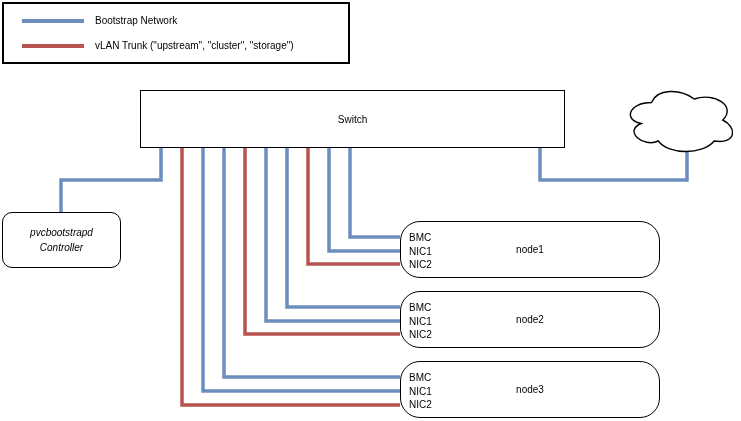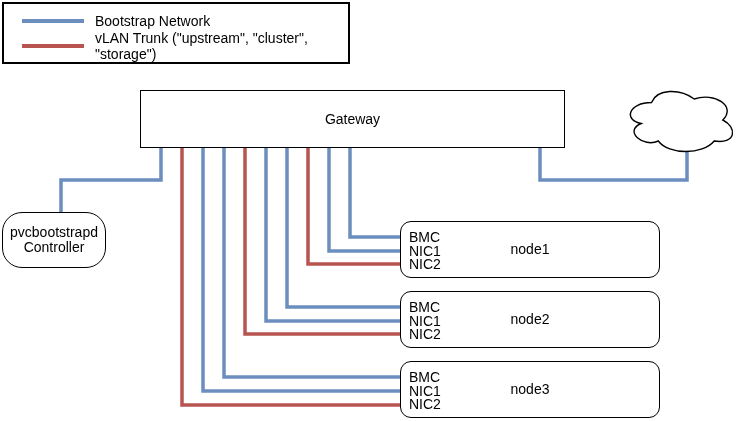--- a/index.html
+++ b/index.html
@@ -7,21 +7,21 @@
     padding: 0;
     background: #ffffff;
     font-family: "Liberation Sans", sans-serif;
   }
   #canvas {
     position: relative;
     width: 741px;
     height: 421px;
     background: #ffffff;
     overflow: hidden;
-    font-size: 14px;
+    font-size: 10px;
     color: #000000;
   }
   #edge-layer {
     position: absolute;
     left: 0; top: 0;
     width: 741px; height: 421px;
   }
   .edge {
     fill: none;
     stroke-width: 3.5;
@@ -32,21 +32,21 @@
     fill: #ffffff;
     stroke: #000000;
     stroke-width: 1.4;
   }
   .box {
     position: absolute;
     background: #ffffff;
     border: 1.4px solid #000000;
     box-sizing: border-box;
   }
-  .box.rounded { border-radius: 11px; }
+  .box.rounded { border-radius: 20px; }
   .label-center {
     position: absolute;
     left: 0; right: 0; top: 0; bottom: 0;
     display: flex;
     align-items: center;
     justify-content: center;
     text-align: center;
     line-height: 15px;
   }
   
@@ -72,21 +72,21 @@
     height: 4px;
     margin-left: 18px;
     margin-right: 11px;
     flex: 0 0 auto;
   }
   .legend-swatch.bootstrap { background: var(--bootstrap, #6c8ebf); }
   .legend-swatch.vlan      { background: var(--vlan, #b85450); }
   
   #switch-box { left: 140px; top: 90px; width: 425px; height: 58px; }
   
-  #controller-box { left: 2px; top: 212px; width: 104px; height: 56px; border-radius: 20px; }
+  #controller-box { left: 2px; top: 212px; width: 119px; height: 56px; border-radius: 10px; font-style: italic; }
   #controller-box .label-center { padding: 0 12px; }
   
   #gateway-label {
     position: absolute;
     left: 640px; top: 105px;
     width: 86px; height: 34px;
     text-align: center;
     line-height: 15px;
   }
   
@@ -136,21 +136,21 @@
       <span class="legend-swatch bootstrap"></span>
       <span>Bootstrap Network</span>
     </div>
     <div class="legend-row">
       <span class="legend-swatch vlan"></span>
       <span>vLAN Trunk ("upstream", "cluster", "storage")</span>
     </div>
   </div>
 
   <div id="switch-box" class="box">
-    <div class="label-center">Gateway</div>
+    <div class="label-center">Switch</div>
   </div>
 
 
   <div id="controller-box" class="box">
     <div class="label-center">pvcbootstrapd Controller</div>
   </div>
 
   <div id="node1-box" class="box rounded node-box">
     <div class="ports">
       <span class="port-label">BMC</span>

